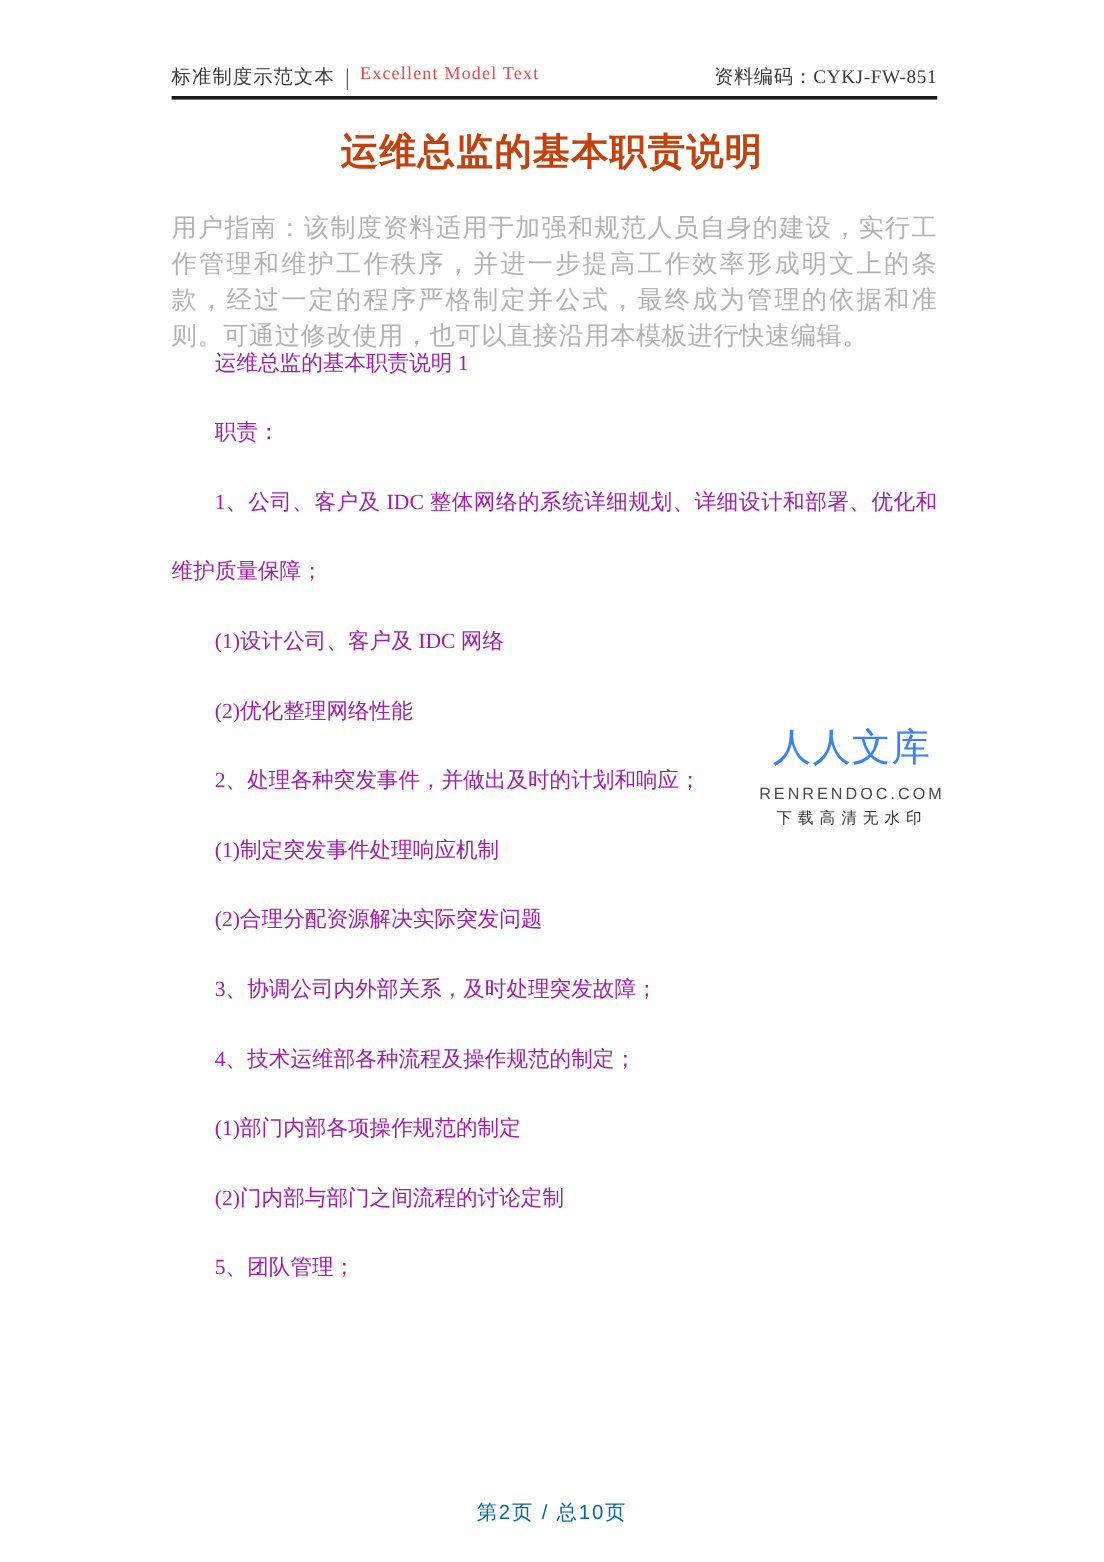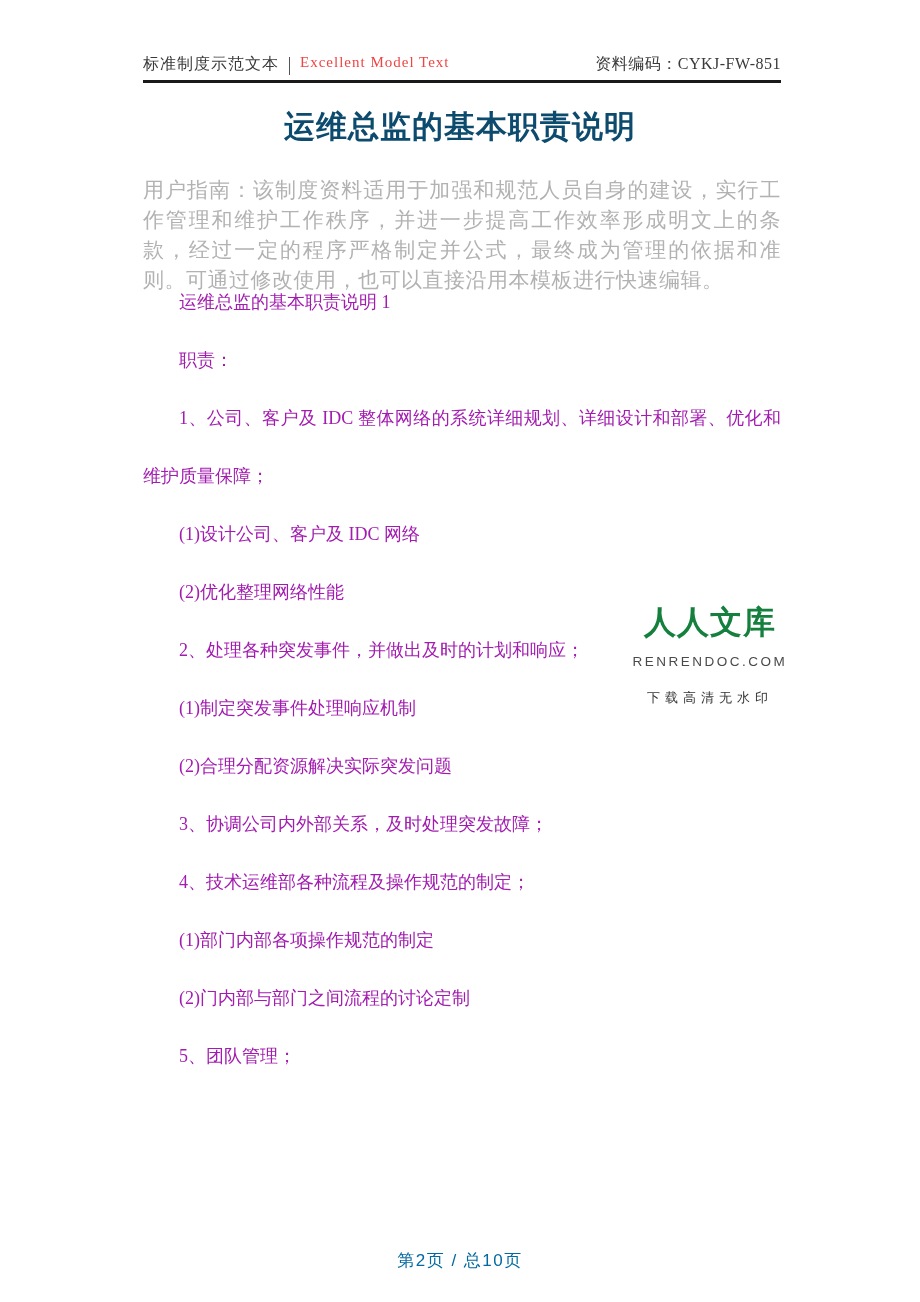--- a/index.html
+++ b/index.html
@@ -32,21 +32,21 @@
     position: absolute;
     left: 143px; top: 80px; width: 638px; height: 3px;
     background: #1a1a1a;
   }
 
   
   .doc-title {
     position: absolute;
     left: 0; top: 106px; width: 920px;
     text-align: center;
-    font-size: 31px; font-weight: bold; color: #0c4a6e;
+    font-size: 31px; font-weight: bold; color: #c2410c;
     letter-spacing: 1px;
   }
 
   
   .user-guide {
     position: absolute;
     left: 143px; top: 175px; width: 638px;
     font-size: 21px; line-height: 30px;
     color: #b2b2b2;
     text-align: justify;
@@ -62,30 +62,30 @@
   .body-text p { margin: 0; text-indent: 2em; text-align: justify; }
 
   
   .watermark {
     position: absolute;
     left: 630px; top: 604px; width: 160px;
     text-align: center;
     font-family: "Liberation Sans", "DejaVu Sans", sans-serif;
   }
   .wm-brand {
-    font-size: 32px; font-weight: bold; color: #15803d;
+    font-size: 32px; font-weight: normal; color: #3b82f6;
     line-height: 36px; letter-spacing: 1px; white-space: nowrap;
   }
   .wm-domain {
     font-size: 13.5px; color: #4a4a4a;
     letter-spacing: 2.5px; margin-top: 14px; white-space: nowrap;
   }
   .wm-slogan {
     font-size: 13px; color: #333333; font-weight: 500;
-    letter-spacing: 5px; margin-top: 20px; white-space: nowrap;
+    letter-spacing: 5px; margin-top: 4px; white-space: nowrap;
   }
 
   
   .footer {
     position: absolute;
     left: 0; top: 1227px; width: 920px;
     text-align: center;
     font-family: "Liberation Sans", "DejaVu Sans", sans-serif;
     font-size: 17px; color: #0369a1; letter-spacing: 1.5px; margin-top: 22px;
   }

